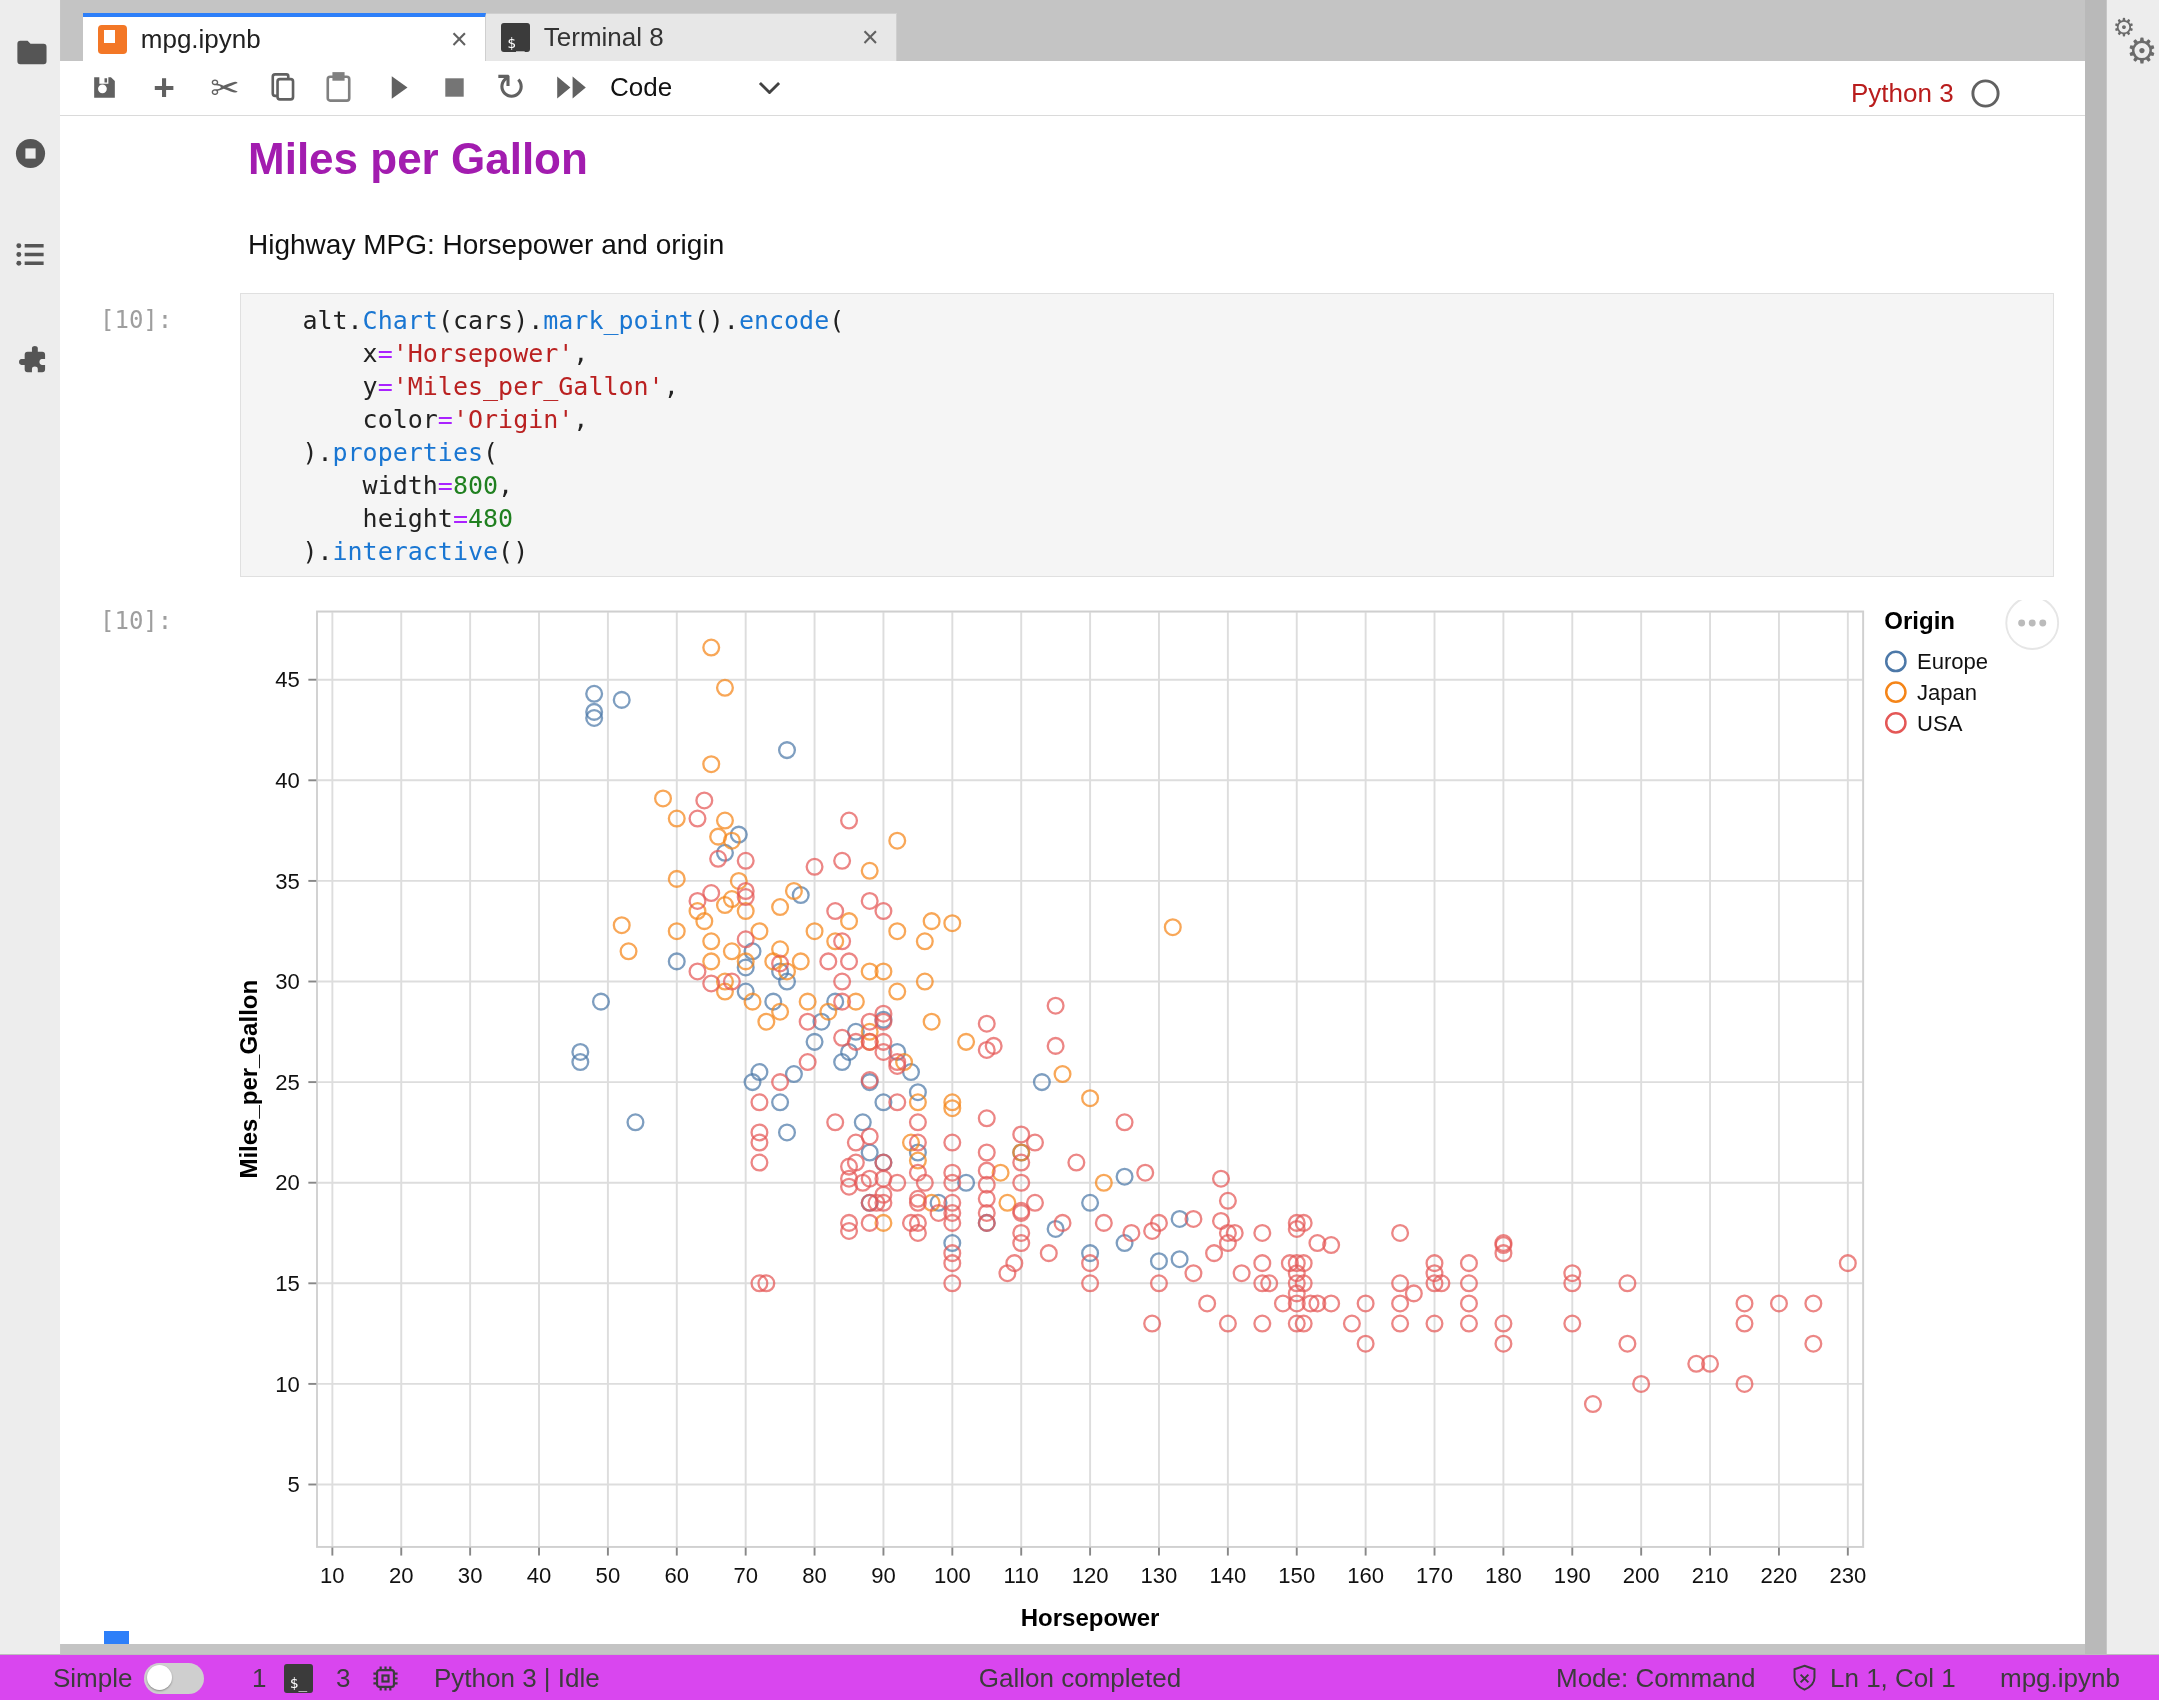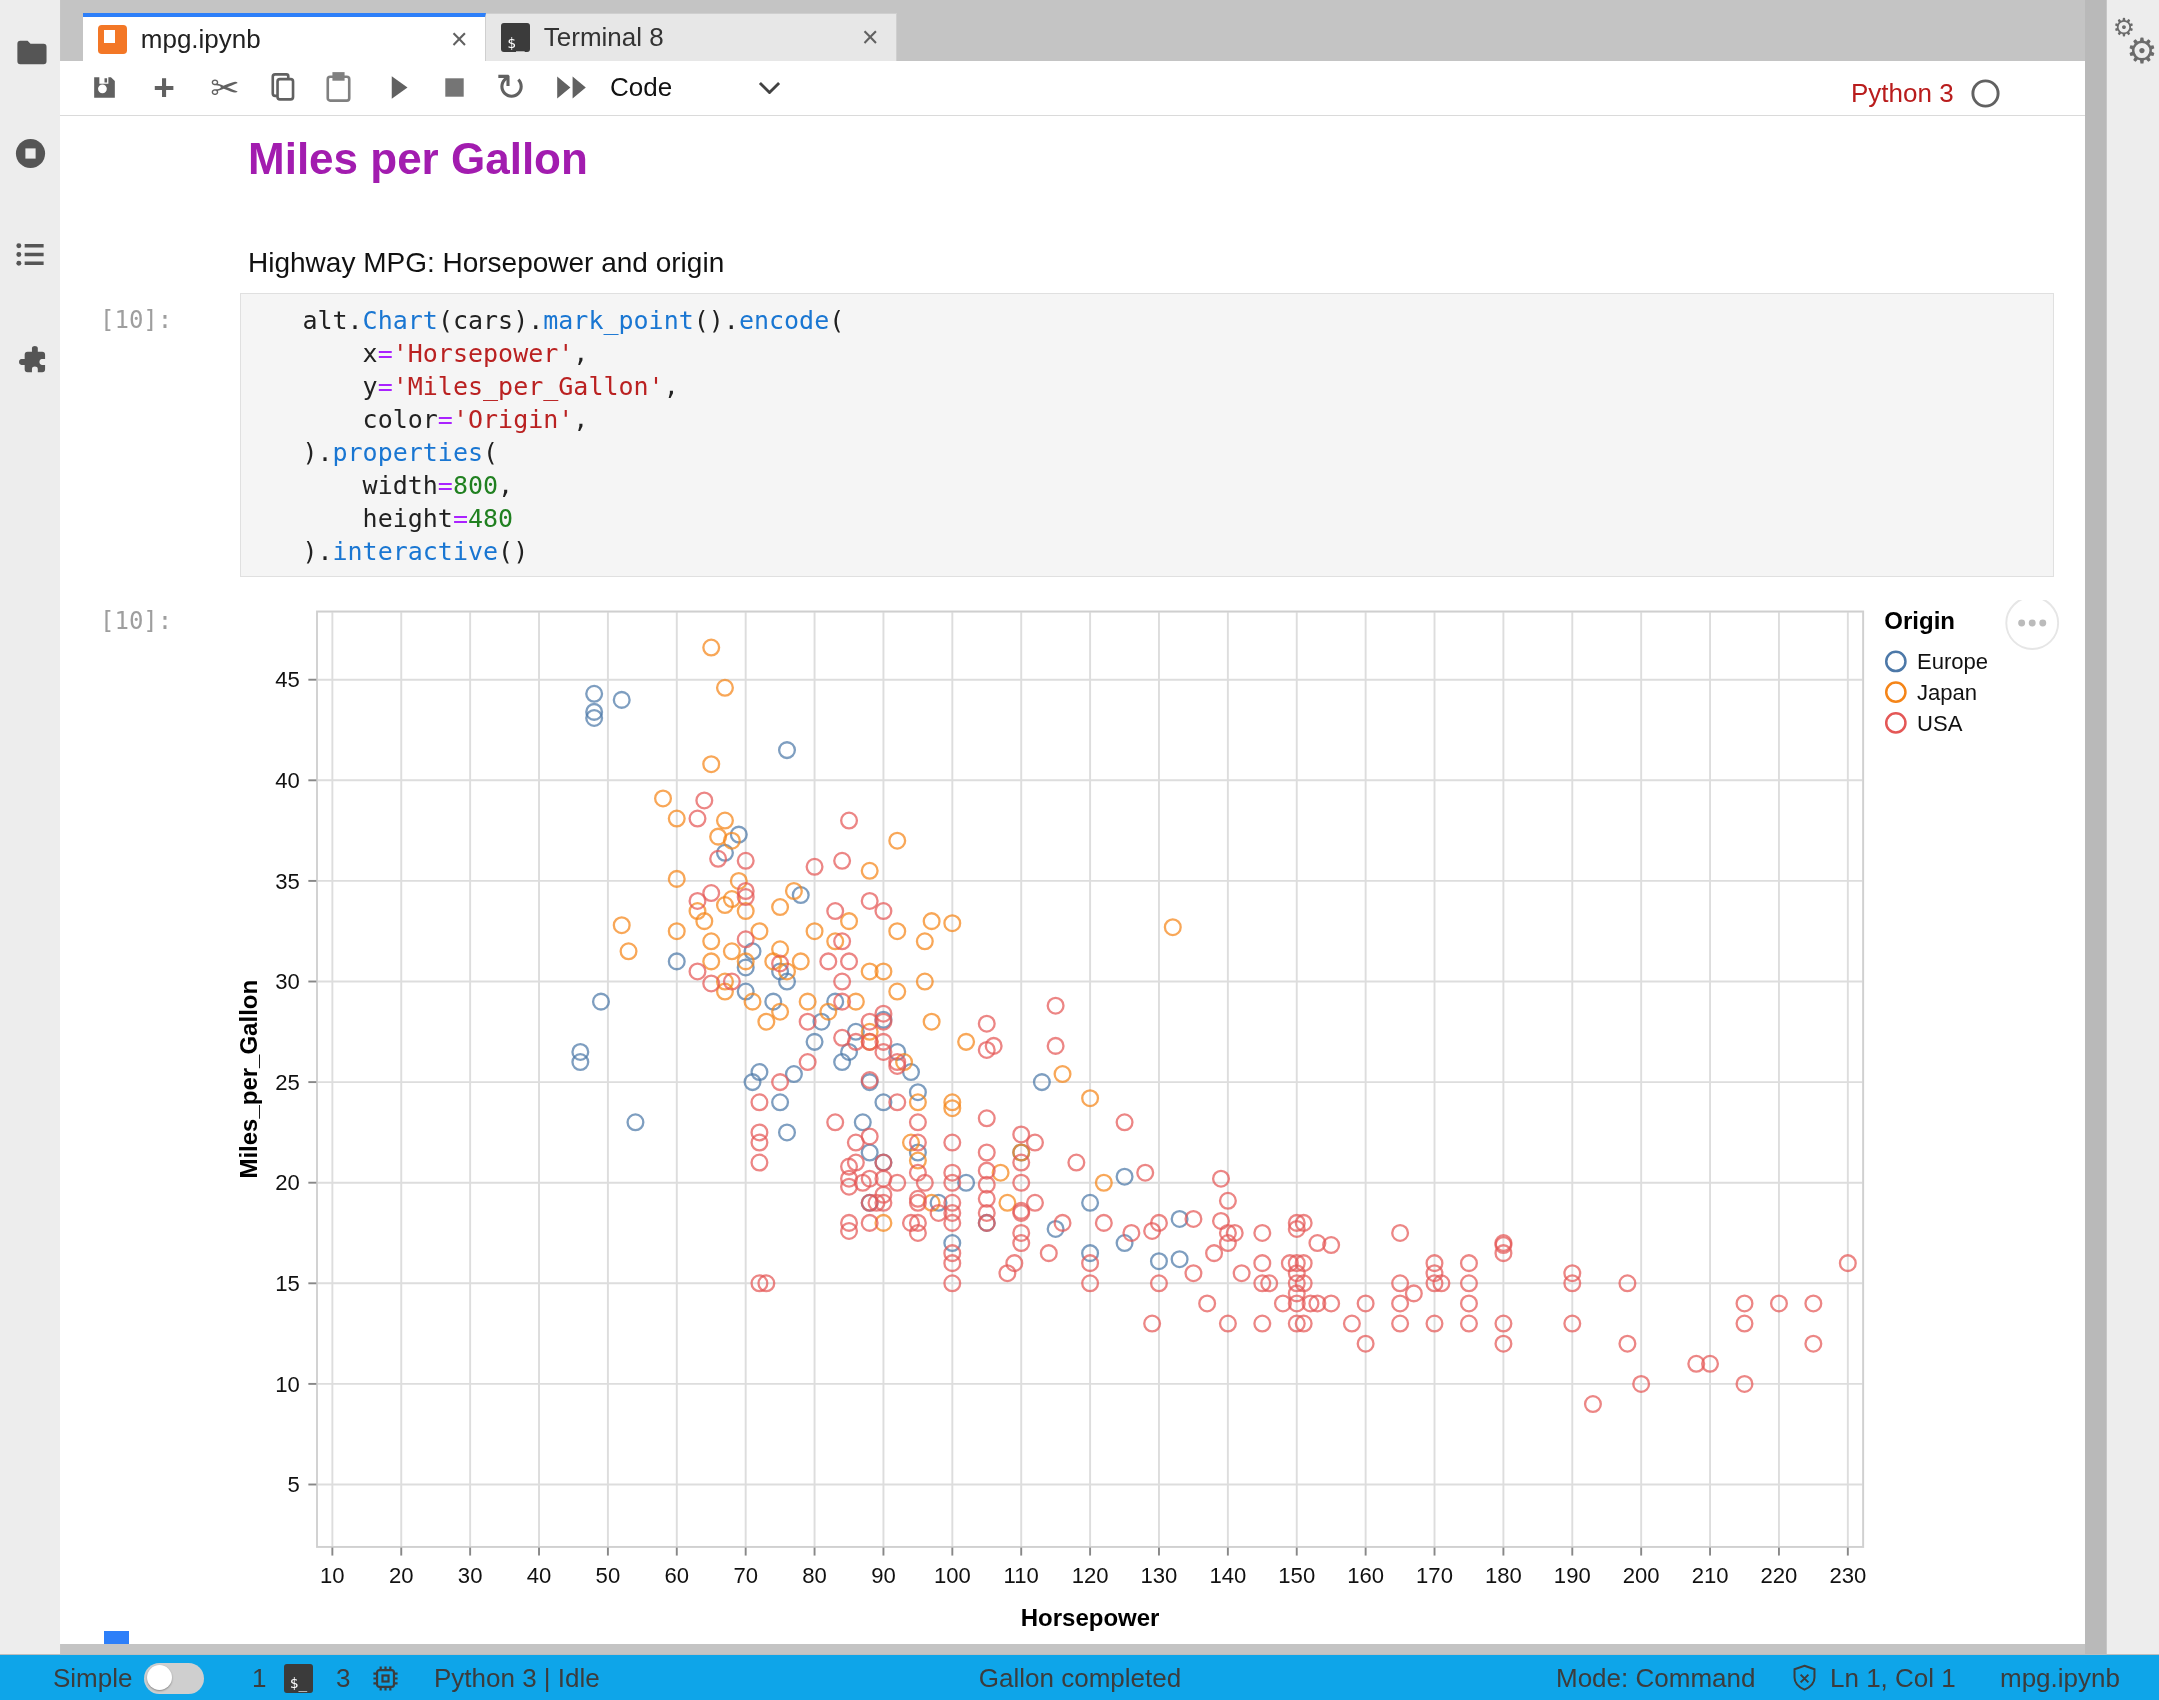--- a/index.html
+++ b/index.html
@@ -21,36 +21,36 @@
   .term-ico{width:29px;height:29px;margin:0 13.4px 0 15.4px;background:#3b3b3b;border-radius:2.9px;color:#fff;
             font-family:"DejaVu Sans Mono",monospace;font-size:14.4px;display:flex;align-items:flex-end;justify-content:center;padding-bottom:1.9px;box-sizing:border-box;}
   
   .toolbar{left:60px;top:61px;width:2025px;height:54px;background:#fff;border-bottom:1px solid #dadada;}
   .tbtn{position:absolute;top:5.8px;width:42px;height:42px;display:flex;align-items:center;justify-content:center;color:#616161;}
   .tbtn svg{display:block;}
   .code-dd{position:absolute;left:550px;top:7.7px;width:221px;height:38px;display:flex;align-items:center;font-size:26px;color:#111;}
   .kernel{position:absolute;right:83px;top:13px;height:38px;display:flex;align-items:center;font-size:26px;color:#b91c1c;}
   
   .h1md{left:248px;top:134px;font-size:44px;font-weight:bold;color:#a21caf;}
-  .pmd{left:248px;top:229px;font-size:28px;color:#111;margin-top:18px;}
+  .pmd{left:248px;top:229px;font-size:28px;color:#111;}
   .prompt{position:absolute;width:125px;text-align:left;font-family:"DejaVu Sans Mono",monospace;
           font-size:24px;color:#9e9e9e;}
   .codecell{left:240px;top:293px;width:1814px;height:284px;background:#f5f5f5;border:1px solid #e0e0e0;box-sizing:border-box;}
   .code{position:absolute;left:13.4px;top:9.6px;font-family:"DejaVu Sans Mono",monospace;font-size:25px;line-height:33px;white-space:pre;margin-left:48px;}
   .tk-n{color:#212121;} .tk-f{color:#1976d2;} .tk-s{color:#ba2121;} .tk-o{color:#aa22ff;} .tk-num{color:#208020;}
   
   .chart-wrap{left:144px;top:600px;width:1921px;height:1042px;}
   
   .vscroll{left:2085px;top:0;width:21px;height:1654px;background:#b9b9b9;}
   .rpanel{left:2106px;top:0;width:54px;height:1700px;background:#ededed;border-left:1px solid #c6c6c6;}
   .gears{position:absolute;left:3.8px;top:13.4px;color:#6b6b6b;}
   .gear-s{position:absolute;left:1.9px;top:0;font-size:25px;}
   .gear-b{position:absolute;left:15.4px;top:17.3px;font-size:35px;}
   
-  .statusbar{left:0;top:1654px;width:2160px;height:46px;background:#0ea5e9;border-top:1px solid #bdbdbd;
+  .statusbar{left:0;top:1654px;width:2160px;height:46px;background:#d946ef;border-top:1px solid #bdbdbd;
              font-size:26px;color:#3c3c3c;}
   .sb{position:absolute;top:0;height:46px;display:flex;align-items:center;}
   .toggle{width:60px;height:31px;background:#cfcfcf;border-radius:15.4px;position:relative;}
   .toggle .knob{position:absolute;left:2.9px;top:2.9px;width:25px;height:25px;border-radius:50%;background:#fff;box-shadow:0 1px 1.9px rgba(0,0,0,.35);}
   .sb-term{width:29px;height:29px;background:#3b3b3b;border-radius:2.9px;color:#fff;font-family:"DejaVu Sans Mono",monospace;
            font-size:14.4px;display:flex;align-items:flex-end;justify-content:center;padding-bottom:1.9px;box-sizing:border-box;}
   .blue-dot{left:104px;top:1631px;width:25px;height:13.4px;background:#2d7ff9;}
   text{font-family:"Liberation Sans",sans-serif;}
 </style>
 </head>

